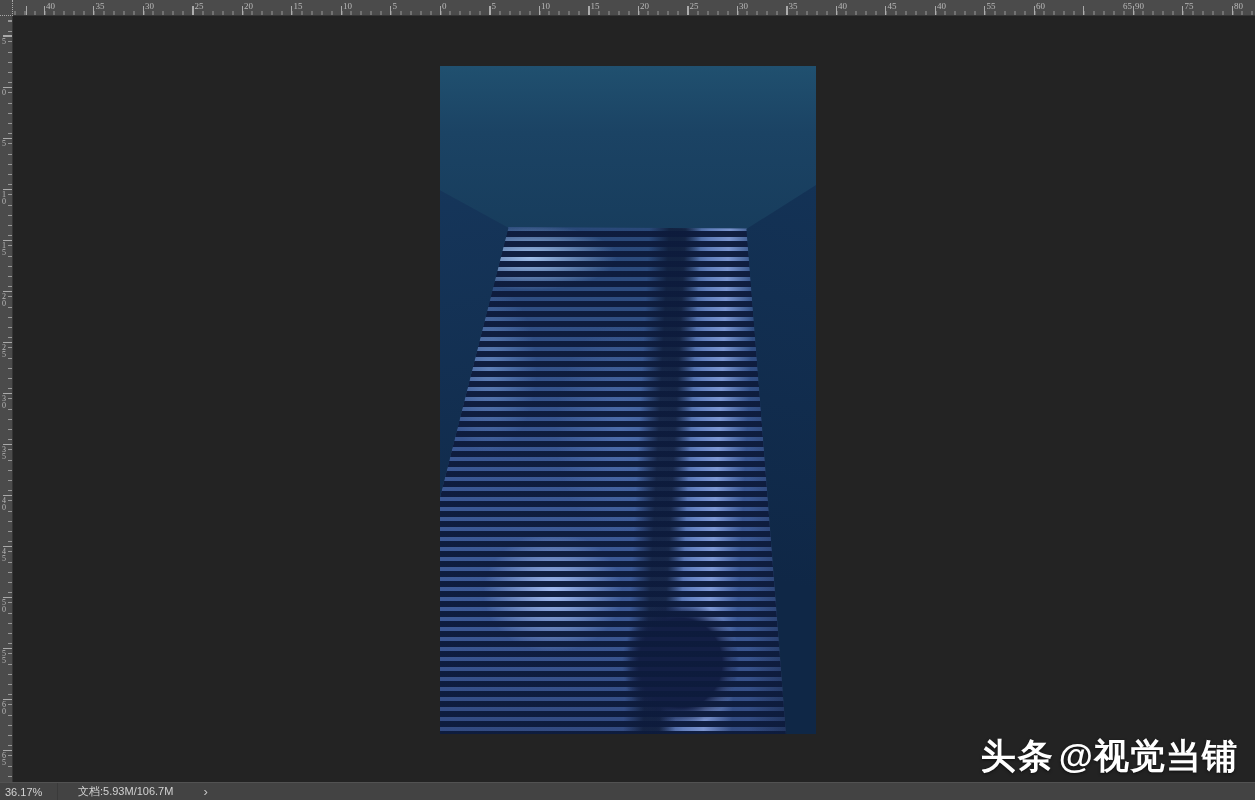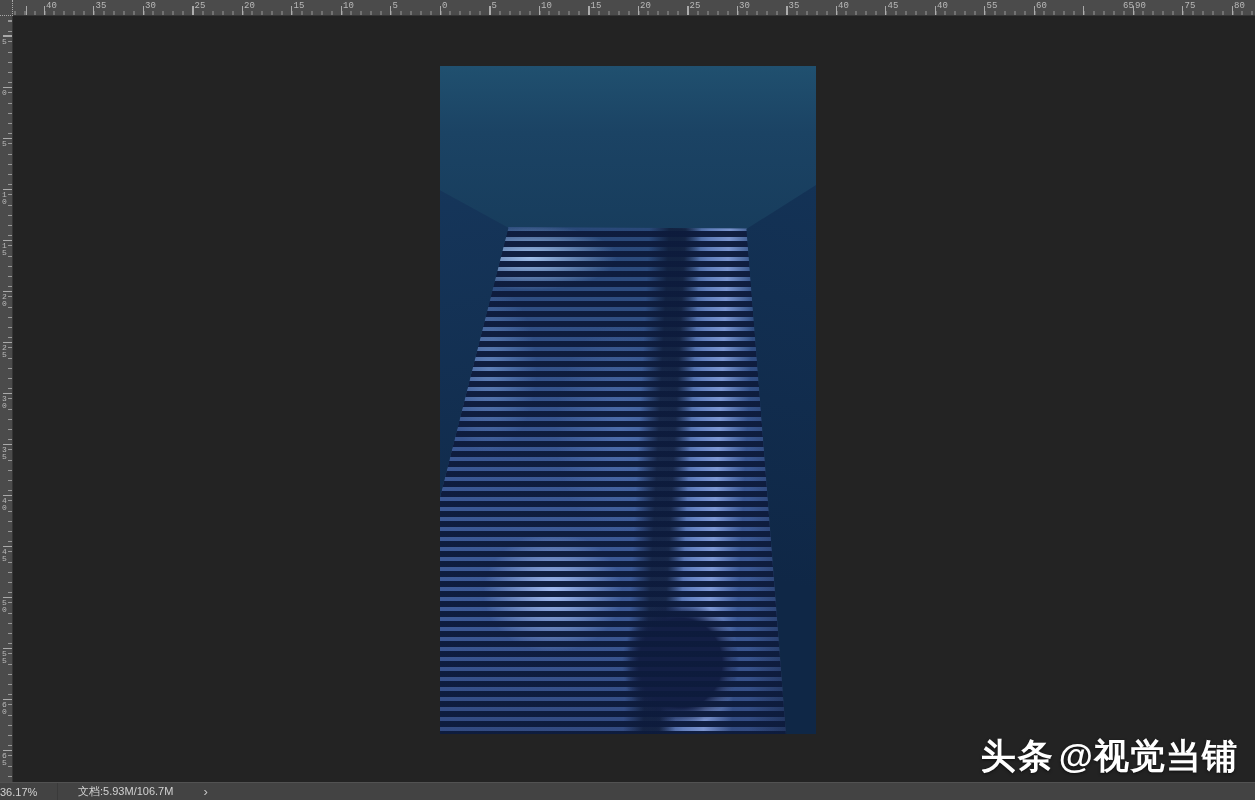--- a/index.html
+++ b/index.html
@@ -37,21 +37,21 @@
     background:repeating-linear-gradient(to bottom, rgba(180,180,180,.9) 0 1px, transparent 1px 51px);
     background-position-y:20px;
   }
   .ruler-corner{
     position:absolute; left:0; top:0; width:13px; height:16px;
     background:#4b4b4b; z-index:6;
     border-right:1px dotted #a8a8a8; border-bottom:1px dotted #a8a8a8;
   }
   .rlabel{
     position:absolute; color:#b9b9b9; font-size:9px; line-height:9px;
-    font-family:Liberation Mono, monospace; letter-spacing:0;
+    font-family:Liberation Serif, serif; letter-spacing:0;
   }
   .ruler-left .rlabel{ font-size:8px; line-height:7px; white-space:pre-line; }
   
   .canvas{
     position:absolute; left:13px; top:16px; right:0; bottom:18px;
     background:#232323; z-index:1;
   }
   
   .poster{
     position:absolute; left:440px; top:66px; width:376px; height:668px; z-index:2;
@@ -97,21 +97,21 @@
     text-shadow:0 1px 3px rgba(0,0,0,.6);
   }
   .watermark .brand{ font-weight:900; margin-right:4px; letter-spacing:2px; }
   .watermark .handle{ font-weight:700; letter-spacing:1px; }
   
   .statusbar{
     position:absolute; left:0; bottom:0; width:1255px; height:18px;
     background:#434343; border-top:1px solid #525252; z-index:5;
     display:flex; align-items:center; font-size:11px; color:#d2d2d2;
   }
-  .zoom-field{ width:58px; border-right:1px solid #3a3a3a; height:100%; display:flex; align-items:center; }
+  .zoom-field{ width:58px; padding-left:5px; border-right:1px solid #3a3a3a; height:100%; display:flex; align-items:center; }
   .doc-info{ margin-left:20px; }
   .chevron{ margin-left:30px; color:#c4c4c4; font-size:13px; line-height:10px; }
 </style>
 </head>
 <body>
 
 <div id="app">
 
   <div class="canvas"></div>
 

